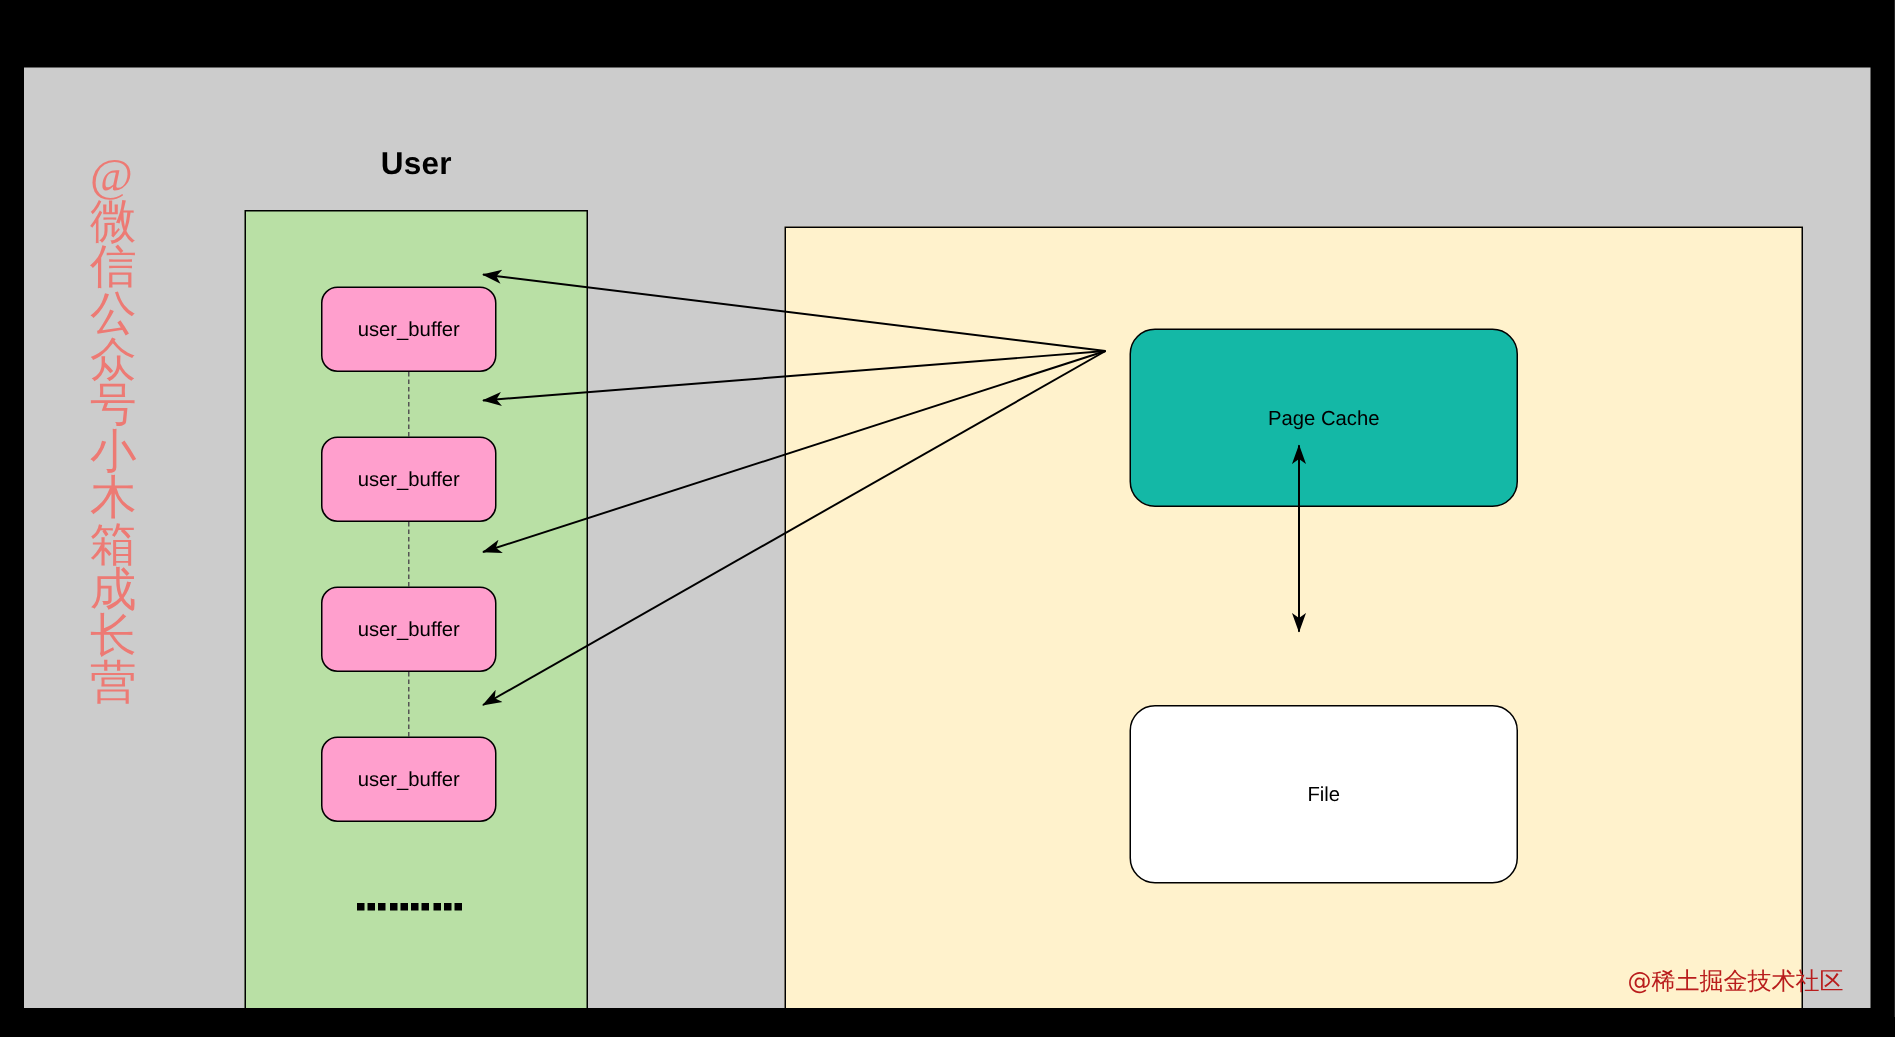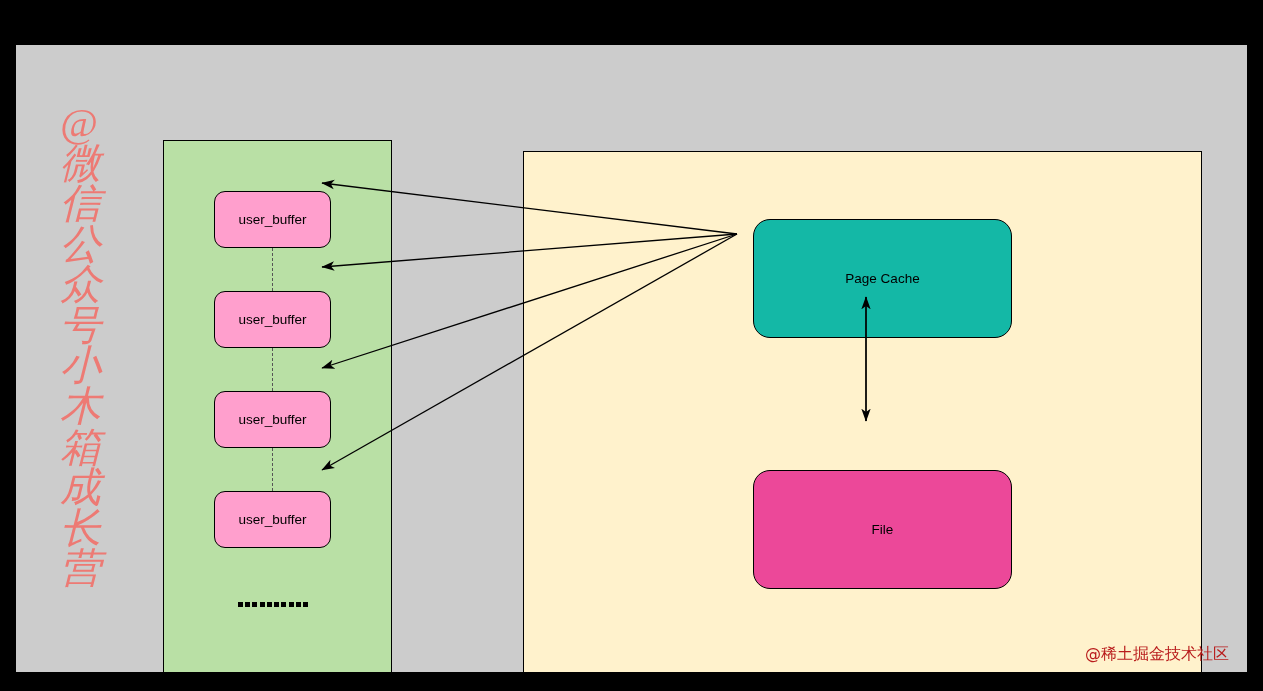--- a/index.html
+++ b/index.html
@@ -80,21 +80,21 @@
   #page-cache {
     left: 737px; top: 174px;
     width: 259px; height: 119px;
     background: #14b8a6;
     border-radius: 17px;
     font-size: 13.5px;
   }
   #file-node {
     left: 737px; top: 425px;
     width: 259px; height: 119px;
-    background: #ec4899;
+    background: #ffffff;
     border-radius: 17px;
     font-size: 13.5px;
   }
 
   
   .ub-dash {
     position: absolute;
     left: 256px;
     width: 0;
     height: 43px;
@@ -129,22 +129,21 @@
 
   
   #watermark-left {
     position: absolute;
     left: 44px;
     top: 57px;
     width: 52px;
     color: #f26f68;
     opacity: 0.88;
     font-family: "Liberation Serif", serif;
-    font-size: 41px;
-    font-style: italic;
+    font-size: 31px;
     line-height: 0.99;
     letter-spacing: 0px;
     white-space: normal;
     word-break: break-all;
     text-align: left;
   }
   #watermark-bottom-right {
     position: absolute;
     right: 18px;
     bottom: 7px;
@@ -153,20 +152,21 @@
     font-family: "DejaVu Sans", sans-serif;
     white-space: nowrap;
   }
 </style>
 </head>
 <body>
 
 <div id="stage">
   <div id="canvas">
 
+    <div class="group-title" id="title-user">User</div>
 
     <div class="container-box" id="user-container"></div>
 
     <div class="container-box" id="core-container"></div>
 
     <div class="ub-dash" id="dash0"></div>
     <div class="ub-dash" id="dash1"></div>
     <div class="ub-dash" id="dash2"></div>
 
     <div class="node node-user-buffer" id="ub0">

